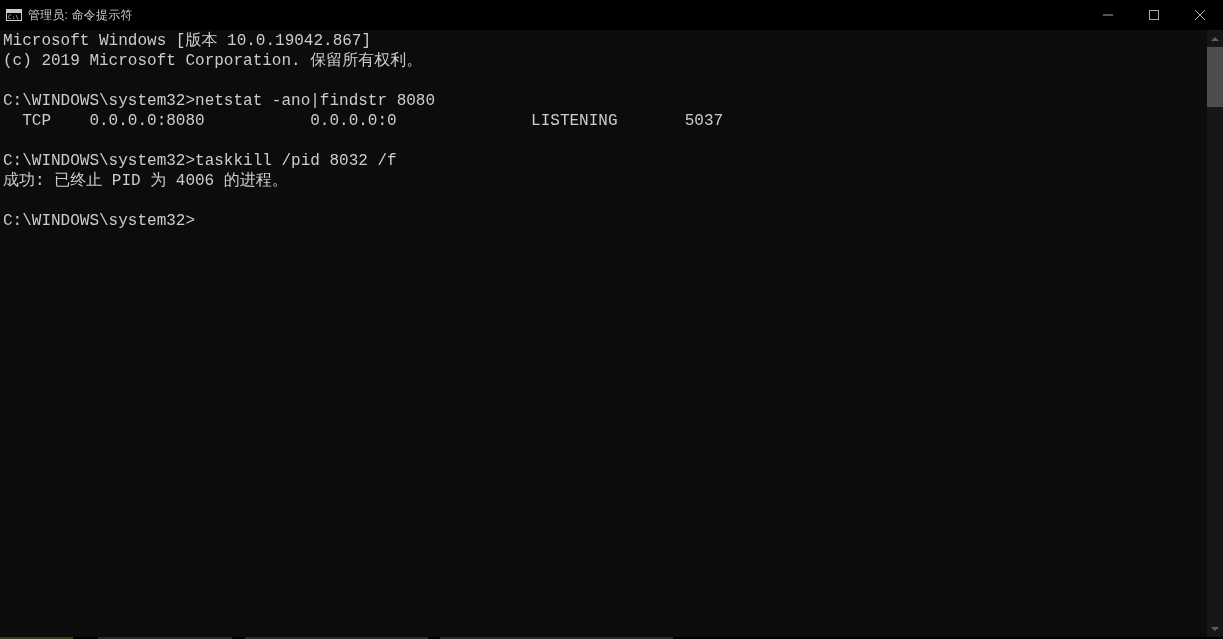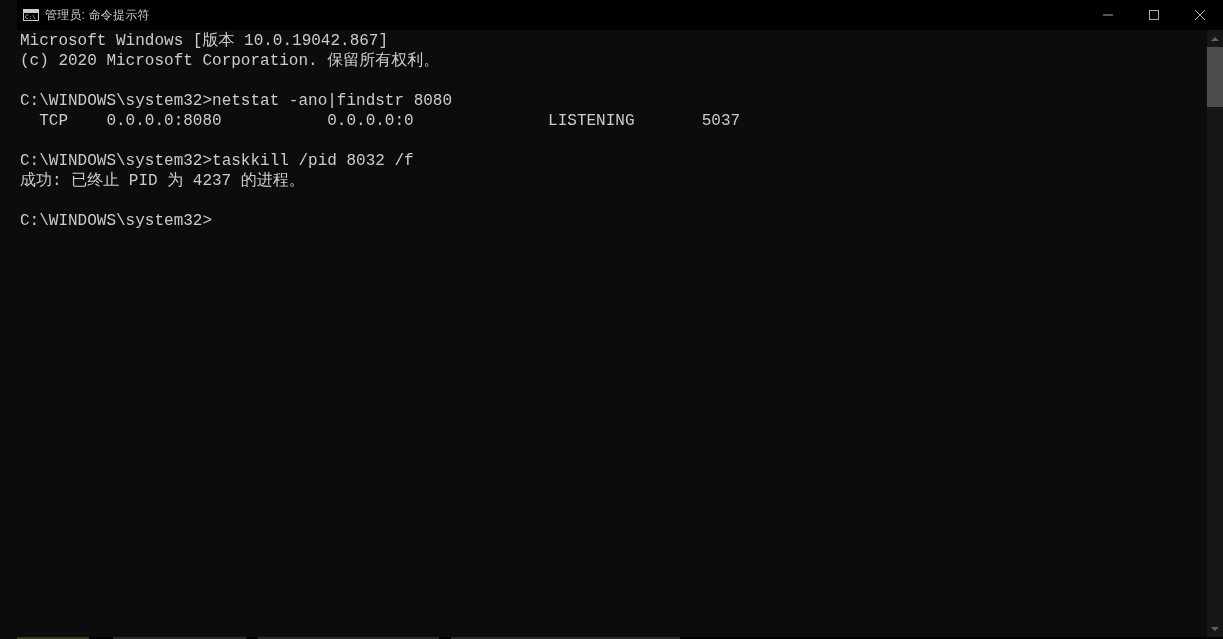--- a/index.html
+++ b/index.html
@@ -11,21 +11,20 @@
     font-family: "Segoe UI", "Microsoft YaHei", sans-serif;
     background: #000;
   }
   .window {
     width: 1223px;
     height: 639px;
     background: #0c0c0c;
     display: flex;
     flex-direction: column;
     box-sizing: border-box;
-    padding-left: 17px;
   }
   .titlebar {
     height: 30px;
     background: #000000;
     display: flex;
     align-items: center;
     justify-content: space-between;
     color: #bbbbbb;
     user-select: none;
   }
@@ -146,27 +145,27 @@
         <svg width="10" height="10" viewBox="0 0 10 10">
           <line x1="0" y1="0" x2="10" y2="10" stroke="#aaaaaa" stroke-width="1"></line>
           <line x1="10" y1="0" x2="0" y2="10" stroke="#aaaaaa" stroke-width="1"></line>
         </svg>
       </div>
     </div>
   </div>
 
   <div class="content-wrap">
     <div class="terminal"><span>Microsoft Windows [版本 10.0.19042.867]</span>
-<span>(c) 2020 Microsoft Corporation. 保留所有权利。</span>
+<span>(c) 2019 Microsoft Corporation. 保留所有权利。</span>
 <span></span>
 <span>C:\WINDOWS\system32&gt;netstat -ano|findstr 8080</span>
 <span>  TCP    0.0.0.0:8080           0.0.0.0:0              LISTENING       5037</span>
 <span></span>
 <span>C:\WINDOWS\system32&gt;taskkill /pid 8032 /f</span>
-<span>成功: 已终止 PID 为 4237 的进程。</span>
+<span>成功: 已终止 PID 为 4006 的进程。</span>
 <span></span>
 <span>C:\WINDOWS\system32&gt;</span></div>
 
     <div class="scrollbar">
       <div class="scrollbar-arrow up">
         <svg width="8" height="4" viewBox="0 0 8 4">
             <polygon points="4,0 8,4 0,4" fill="#606060"></polygon>
           </svg>
       </div>
       <div class="scrollbar-thumb"></div>

